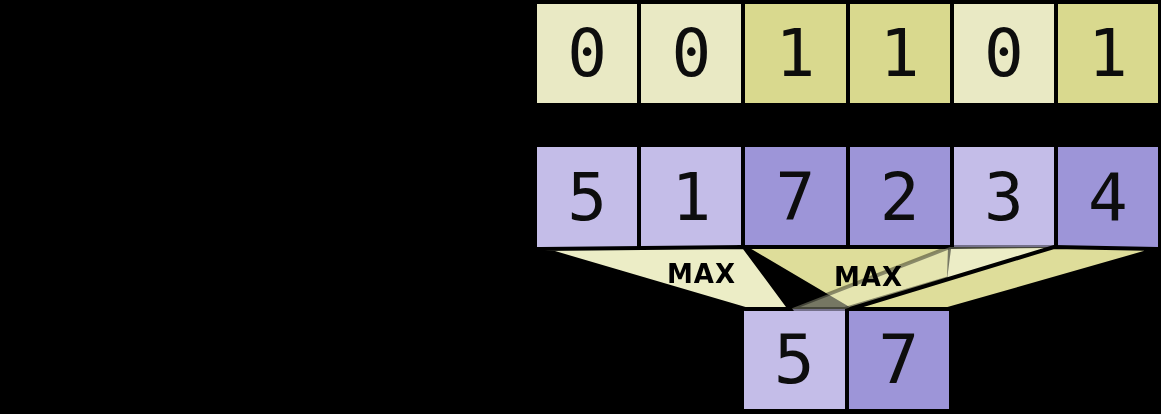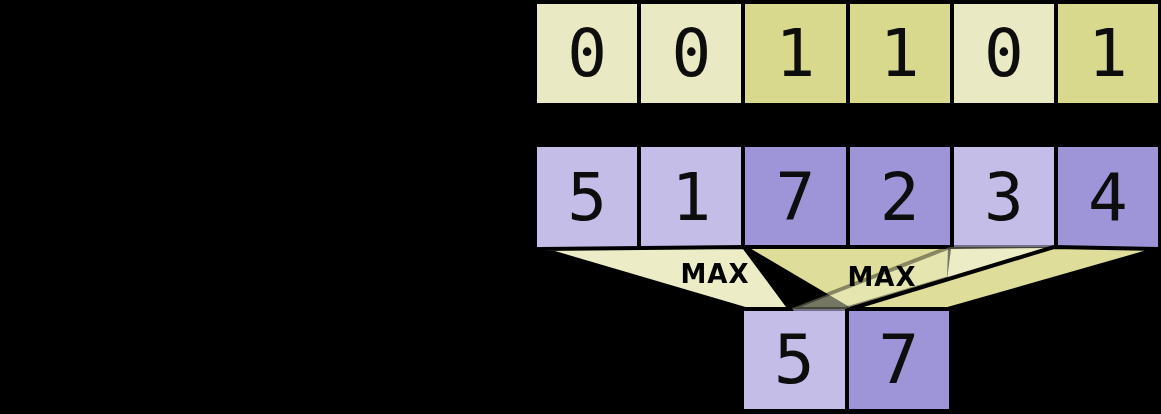--- a/index.html
+++ b/index.html
@@ -29,21 +29,21 @@
   .input-row .cell[data-tone="light"],
   .output-row .cell[data-tone="light"]{background:#c4bde8;}
   .input-row .cell[data-tone="dark"],
   .output-row .cell[data-tone="dark"] {background:#9d95d8;}
 
   .funnels{position:absolute;left:0;top:0;width:1161px;height:414px;pointer-events:none;}
 
   .max-label{
     position:absolute;
     width:96px;
-    text-align:center;
+    text-align:left;
     font-weight:bold;
     font-size:26px;
     letter-spacing:1px;
     color:#000;
     z-index:5;
     user-select:none;
   }
   .max-label.left {left:667px;top:259px;}
   .max-label.right{left:834px;top:262px;}
 </style>

